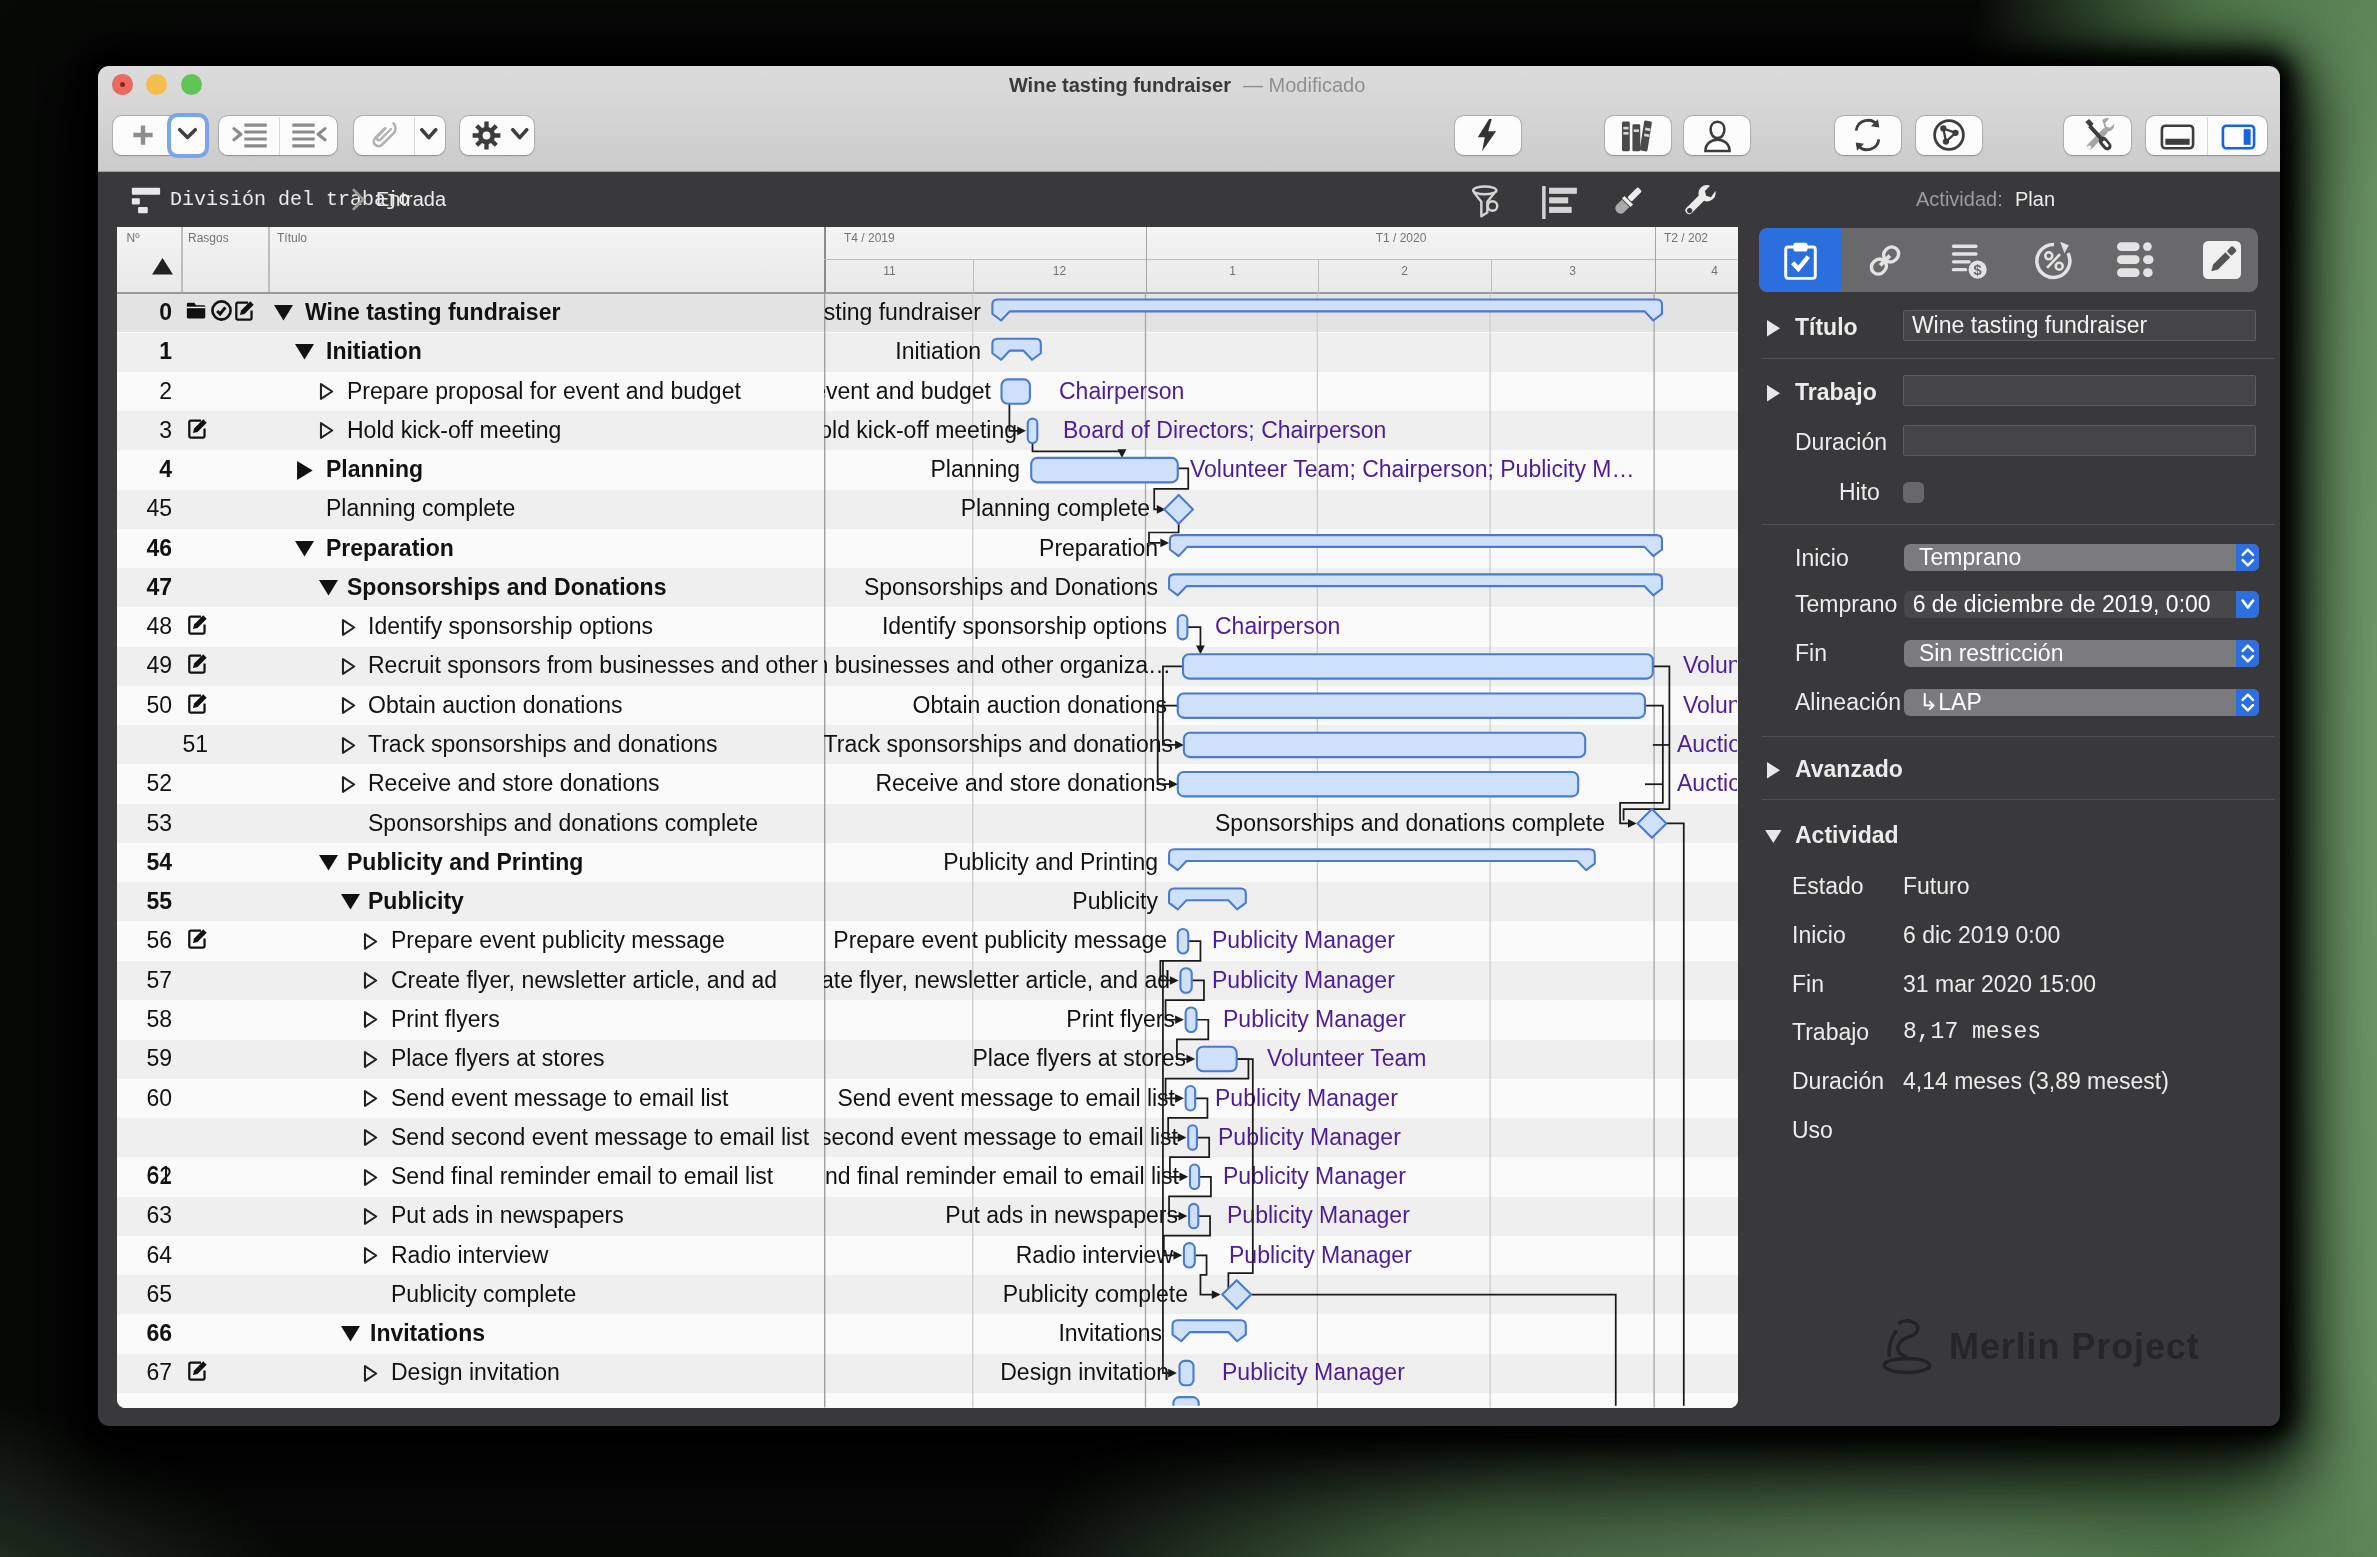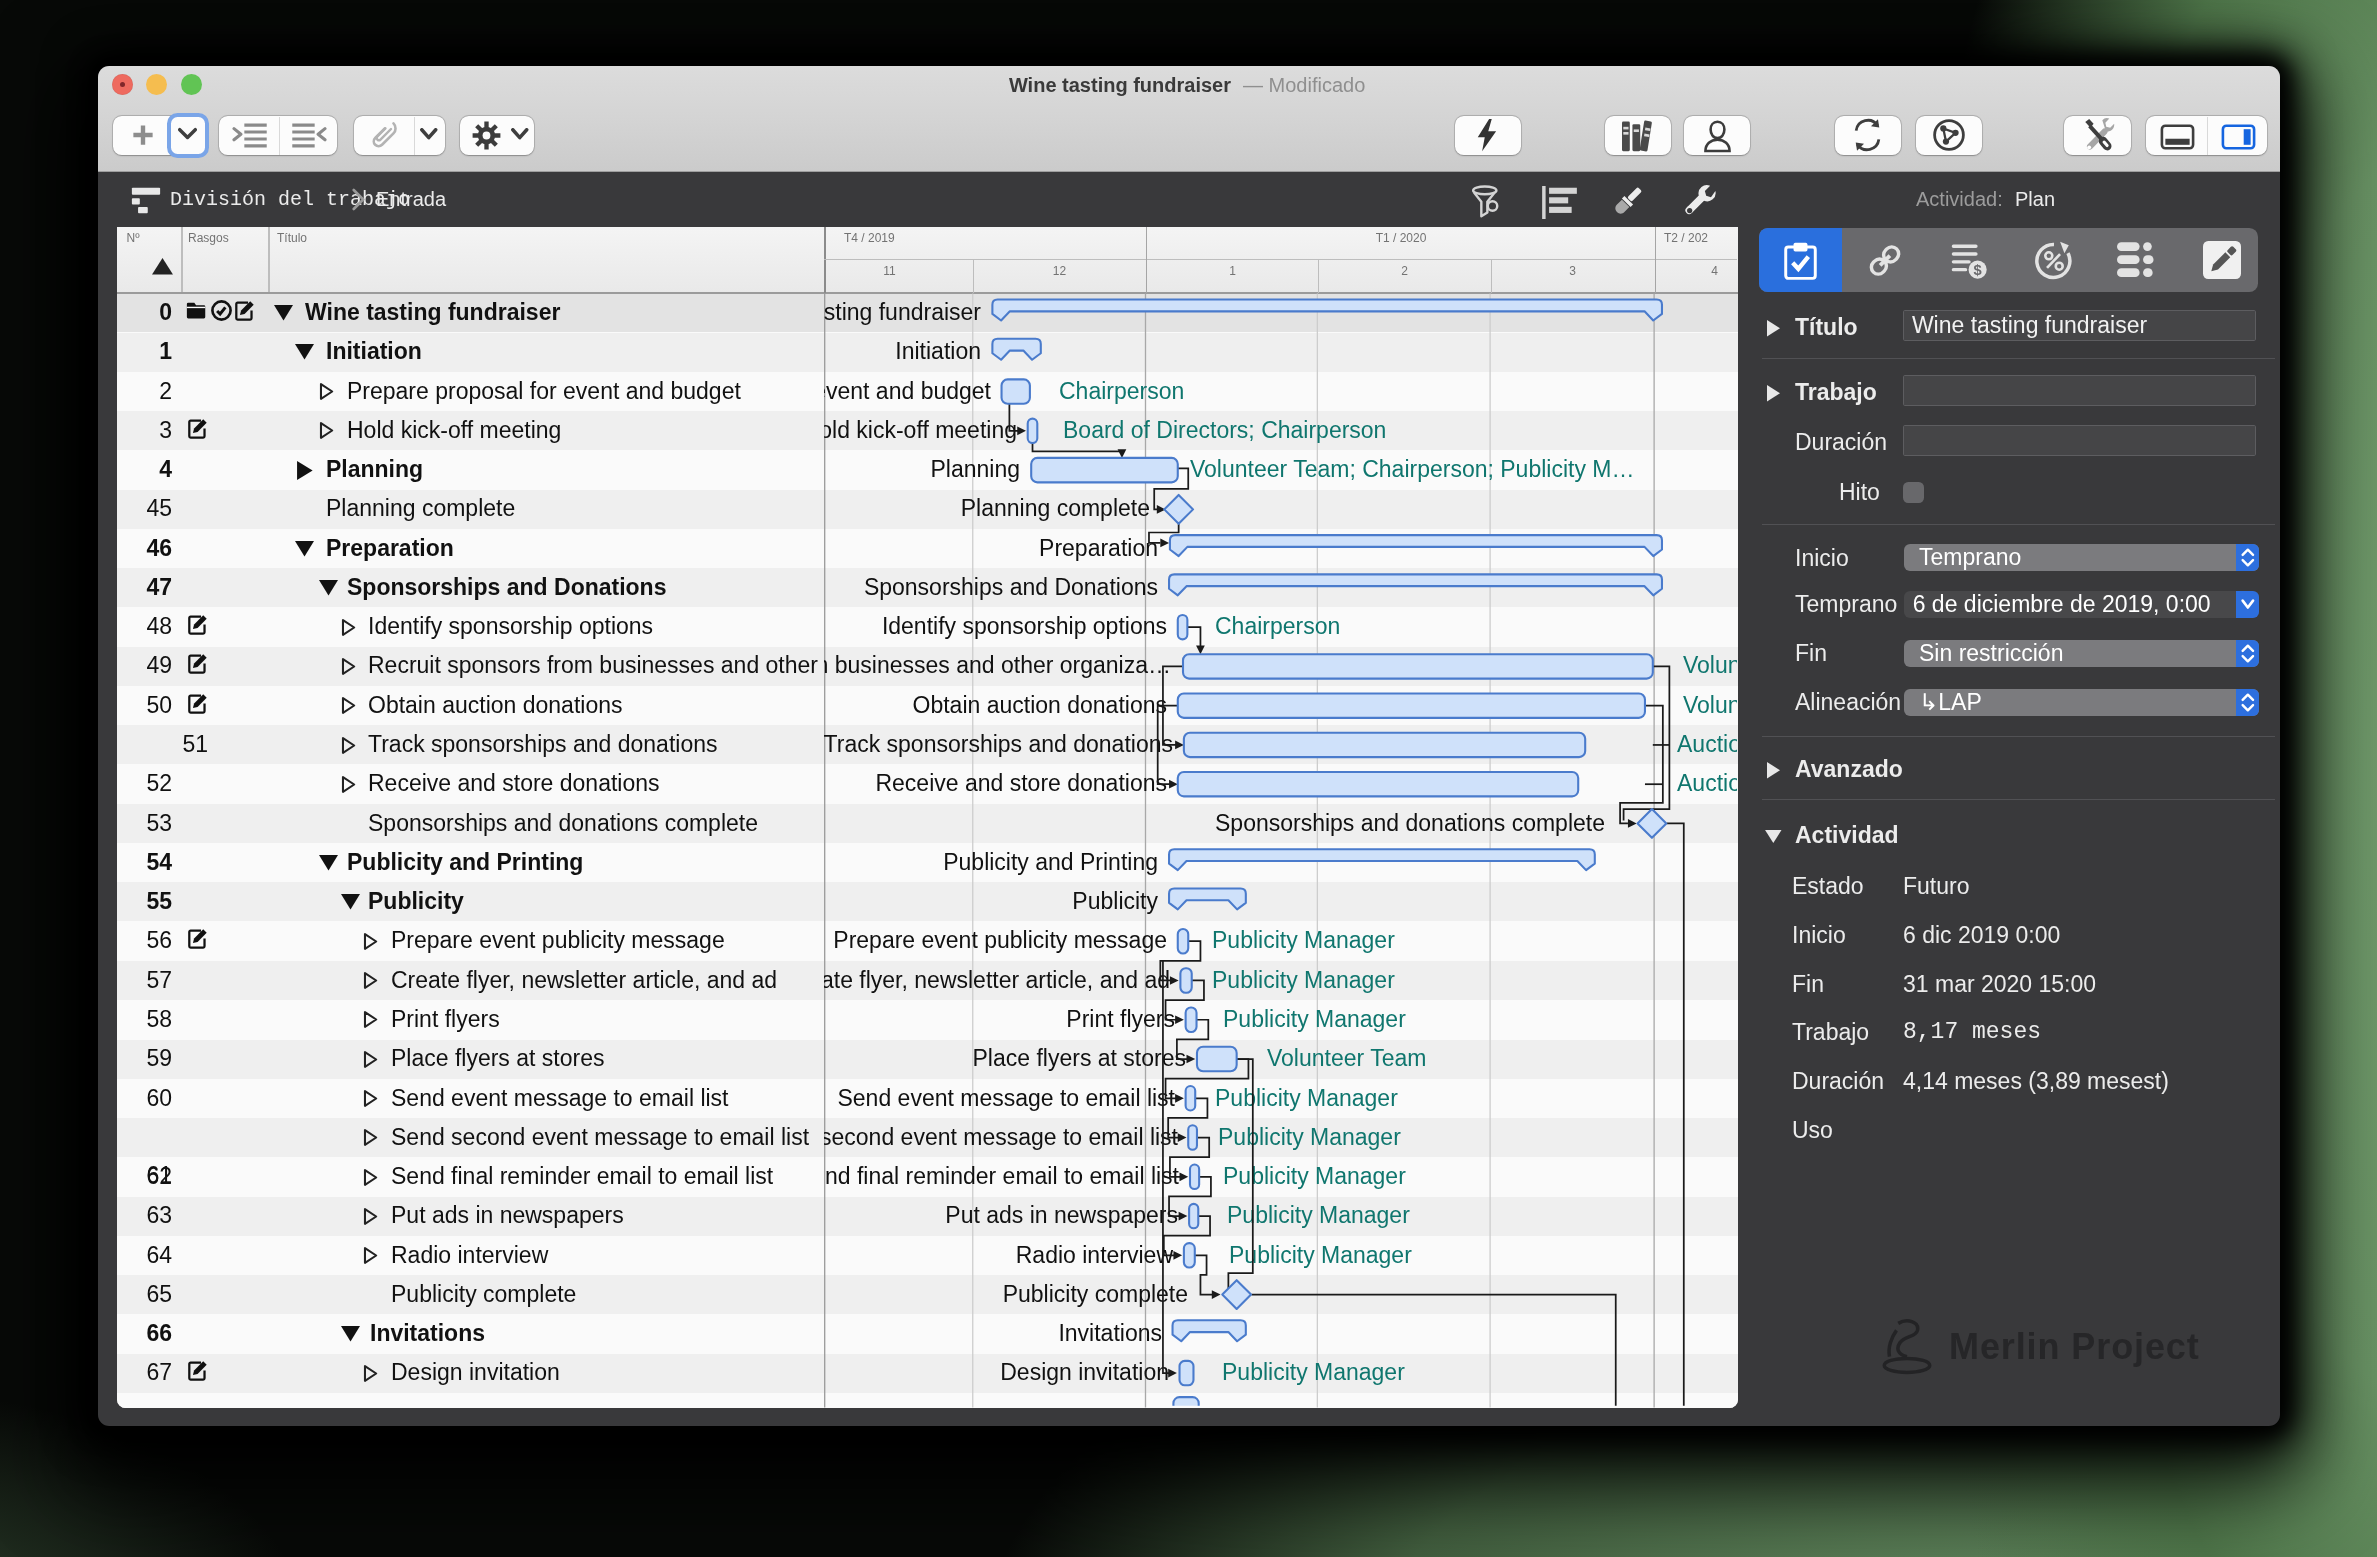--- a/index.html
+++ b/index.html
@@ -23,21 +23,21 @@
 #content{position:absolute;left:19px;top:161px;width:1621px;height:1181px;background:#fafafa;overflow:hidden;border-radius:0 0 8.7px 8.7px;}
 #header{position:absolute;left:0;top:0;width:1621px;height:66px;background:linear-gradient(#f4f4f4,#e9e9e9);}
 .hline{position:absolute;background:#bdbdbd;}
 .htext{position:absolute;font-size:12px;color:#737373;white-space:nowrap;}
 .stripe{position:absolute;left:0;width:1621px;height:39px;}
 #tablecells{position:absolute;left:0;top:66px;width:708px;height:1115px;overflow:hidden;}
 #gantt{position:absolute;left:707px;top:66px;width:913px;height:1115px;overflow:hidden;}
 .rowtxt{position:absolute;height:39px;line-height:39px;font-size:23px;color:#111;white-space:nowrap;}
 .num{position:absolute;height:39px;line-height:39px;font-size:23px;color:#111;width:55px;text-align:right;}
 .glabel{position:absolute;height:39px;line-height:39px;font-size:23px;color:#111;white-space:nowrap;}
-.res{position:absolute;height:39px;line-height:39px;font-size:23px;color:#0f766e;white-space:nowrap;}
+.res{position:absolute;height:39px;line-height:39px;font-size:23px;color:#4c1d95;white-space:nowrap;}
 .b{font-weight:700;}
 .sb-label{position:absolute;font-size:23px;color:#ececec;height:35px;line-height:35px;}
 .sb-sep{position:absolute;height:0.9px;background:#515154;left:1664px;width:513px;}
 .field{position:absolute;left:1805px;width:353px;background:#454547;border:0.9px solid #5d5d60;border-radius:1.7px;
  color:#f2f2f2;font-size:23px;padding-left:7.9px;}
 .popup{position:absolute;left:1806px;width:355px;height:27px;background:#7b7b7e;border-radius:6.1px;color:#fff;
  font-size:23px;line-height:27px;padding-left:15px;}
 .popup .cap{position:absolute;right:0;top:0;width:23px;height:27px;background:#2d6fde;border-radius:0 6.1px 6.1px 0;}
 .dark{background:#48484a;}
 svg{display:block;}

